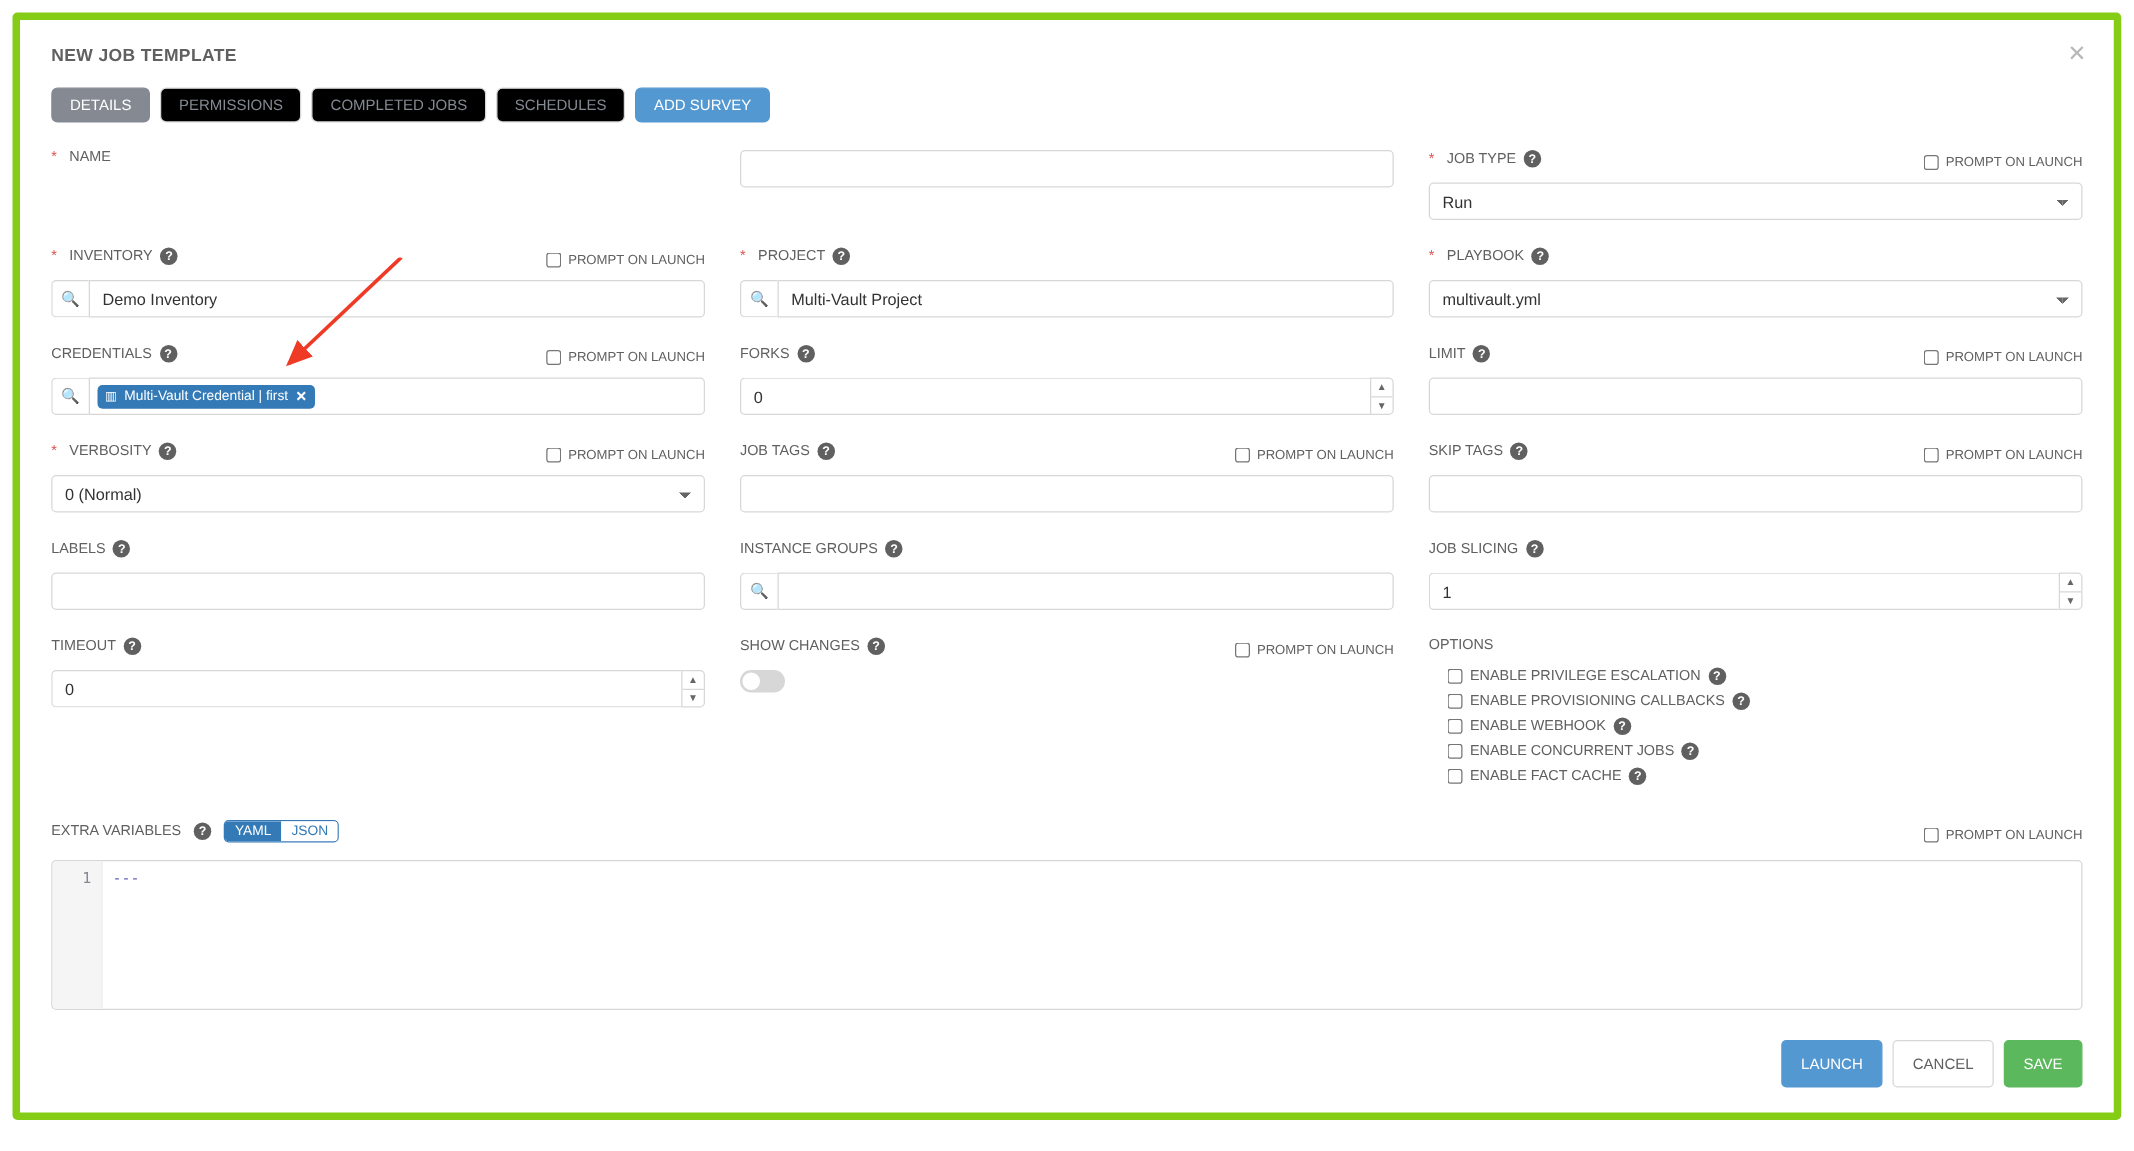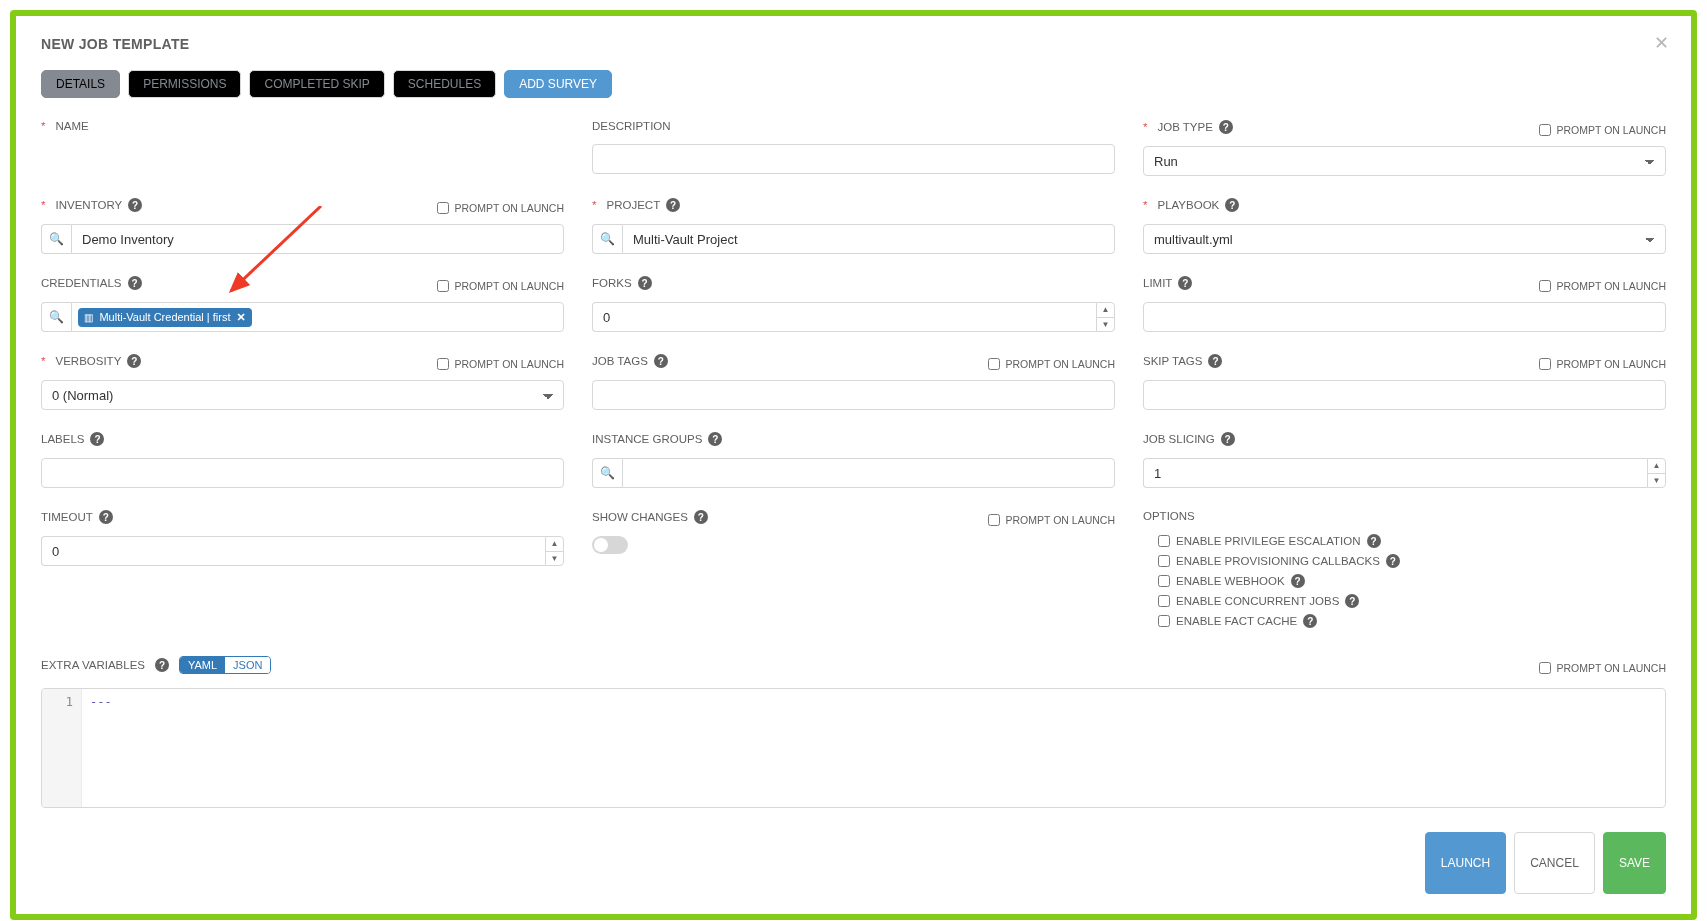--- a/index.html
+++ b/index.html
@@ -2,21 +2,21 @@
 <html><head>
   <meta charset="utf-8">
   <style>
     *{box-sizing:border-box;margin:0;padding:0;}
     body{font-family:"Helvetica Neue",Helvetica,Arial,sans-serif;font-size:12px;color:#606060;background:#fff;padding:10px;}
     .panel{border:6px solid #84cc16;border-radius:4px;padding:20px 25px;position:relative;}
     h2.title{font-size:14px;font-weight:700;color:#606060;letter-spacing:.3px;margin-bottom:18px;}
     .close-x{position:absolute;top:16px;right:22px;color:#b7b7b7;font-size:18px;cursor:pointer;}
     .tabs{display:flex;gap:8px;margin-bottom:22px;}
     .tab{padding:6px 14px;border:1px solid #d7d7d7;border-radius:5px;font-size:12px;color:#848992;cursor:pointer;background:#000000;font-family:inherit;}
-    .tab.active{background:#848992;color:#000000;border-color:#848992;}
+    .tab.active{background:#848992;color:#ffffff;border-color:#848992;}
     .tab.primary{background:#5498d1;color:#fff;border-color:#5498d1;}
     .grid{display:grid;grid-template-columns:repeat(3,1fr);column-gap:28px;row-gap:22px;}
     .field-label{font-size:11.5px;color:#606060;margin-bottom:6px;display:flex;align-items:center;gap:6px;text-transform:uppercase;flex:1;}
     .field-header{display:flex;align-items:center;margin-bottom:6px;}
     .req{color:#d9534f;margin-right:4px;}
     .help{display:inline-flex;width:14px;height:14px;border-radius:50%;background:#606060;color:#fff;align-items:center;justify-content:center;font-size:10px;font-weight:700;cursor:default;}
     .prompt{display:flex;align-items:flex-end;gap:6px;font-size:10.5px;color:#606060;}
     .prompt input{width:12px;height:12px;}
     input[type="text"],select,.textbox,.numbox{width:100%;height:30px;border:1px solid #d7d7d7;border-radius:4px;padding:0 10px;font-size:13px;color:#323232;background:#fff;font-family:inherit;}
     .lookup{display:flex;}
@@ -37,58 +37,53 @@
     .options-col label{display:flex;align-items:center;gap:6px;margin-bottom:6px;font-size:11.5px;padding-left:15px;}
     .options-col input{width:12px;height:12px;}
     .extra-header{display:flex;align-items:center;gap:10px;}
     .pillgroup{display:flex;border:1px solid #337ab7;border-radius:4px;overflow:hidden;}
     .pill{padding:2px 8px;font-size:11px;color:#337ab7;cursor:pointer;background:#fff;}
     .pill.active{background:#337ab7;color:#fff;}
     .editor{border:1px solid #d7d7d7;border-radius:4px;margin-top:8px;display:flex;height:120px;overflow:hidden;}
     .gutter{width:40px;background:#f5f5f5;color:#848992;text-align:right;padding:6px 8px;font-family:monospace;font-size:12px;border-right:1px solid #ebebeb;}
     .code{padding:6px 8px;font-family:monospace;color:#5a5ab8;font-size:12px;}
     .footer{display:flex;justify-content:flex-end;gap:8px;margin-top:24px;}
-    .btn{padding:23px 15px;border-radius:4px;font-size:12px;cursor:pointer;font-family:inherit;}
+    .btn{padding:11px 15px;border-radius:4px;font-size:12px;cursor:pointer;font-family:inherit;}
     .btn-launch{background:#5498d1;color:#fff;border:1px solid #5498d1;}
     .btn-cancel{background:#fff;color:#606060;border:1px solid #d7d7d7;}
     .btn-save{background:#5cb85c;color:#fff;border:1px solid #5cb85c;}
     svg.arrow{position:absolute;pointer-events:none;}
     .full-row{grid-column:1 / -1;}
   </style>
 </head>
 <body>
 
 <div class="panel">
   <h2 class="title">NEW JOB TEMPLATE</h2>
   <span class="close-x">✕</span>
 
   <div class="tabs">
     <button class="tab active">DETAILS</button>
     <button class="tab">PERMISSIONS</button>
-    <button class="tab">COMPLETED SKIP</button>
+    <button class="tab">COMPLETED JOBS</button>
     <button class="tab">SCHEDULES</button>
     <button class="tab primary">ADD SURVEY</button>
   </div>
 
   <div class="grid">
 
     <div>
       <div class="field-header">
           <div class="field-label">
             <span class="req">*</span>
             <span>NAME</span>
           </div>
         </div>
     </div>
     <div>
-      <div class="field-header">
-          <div class="field-label">
-            <span>DESCRIPTION</span>
-          </div>
-        </div>
       <input type="text" value="" style="">
     </div>
     <div>
       <div class="field-header">
         <div class="field-label">
             <span class="req">*</span>
             <span>JOB TYPE</span>
             <span class="help">?</span>
           </div>
         <label class="prompt">

